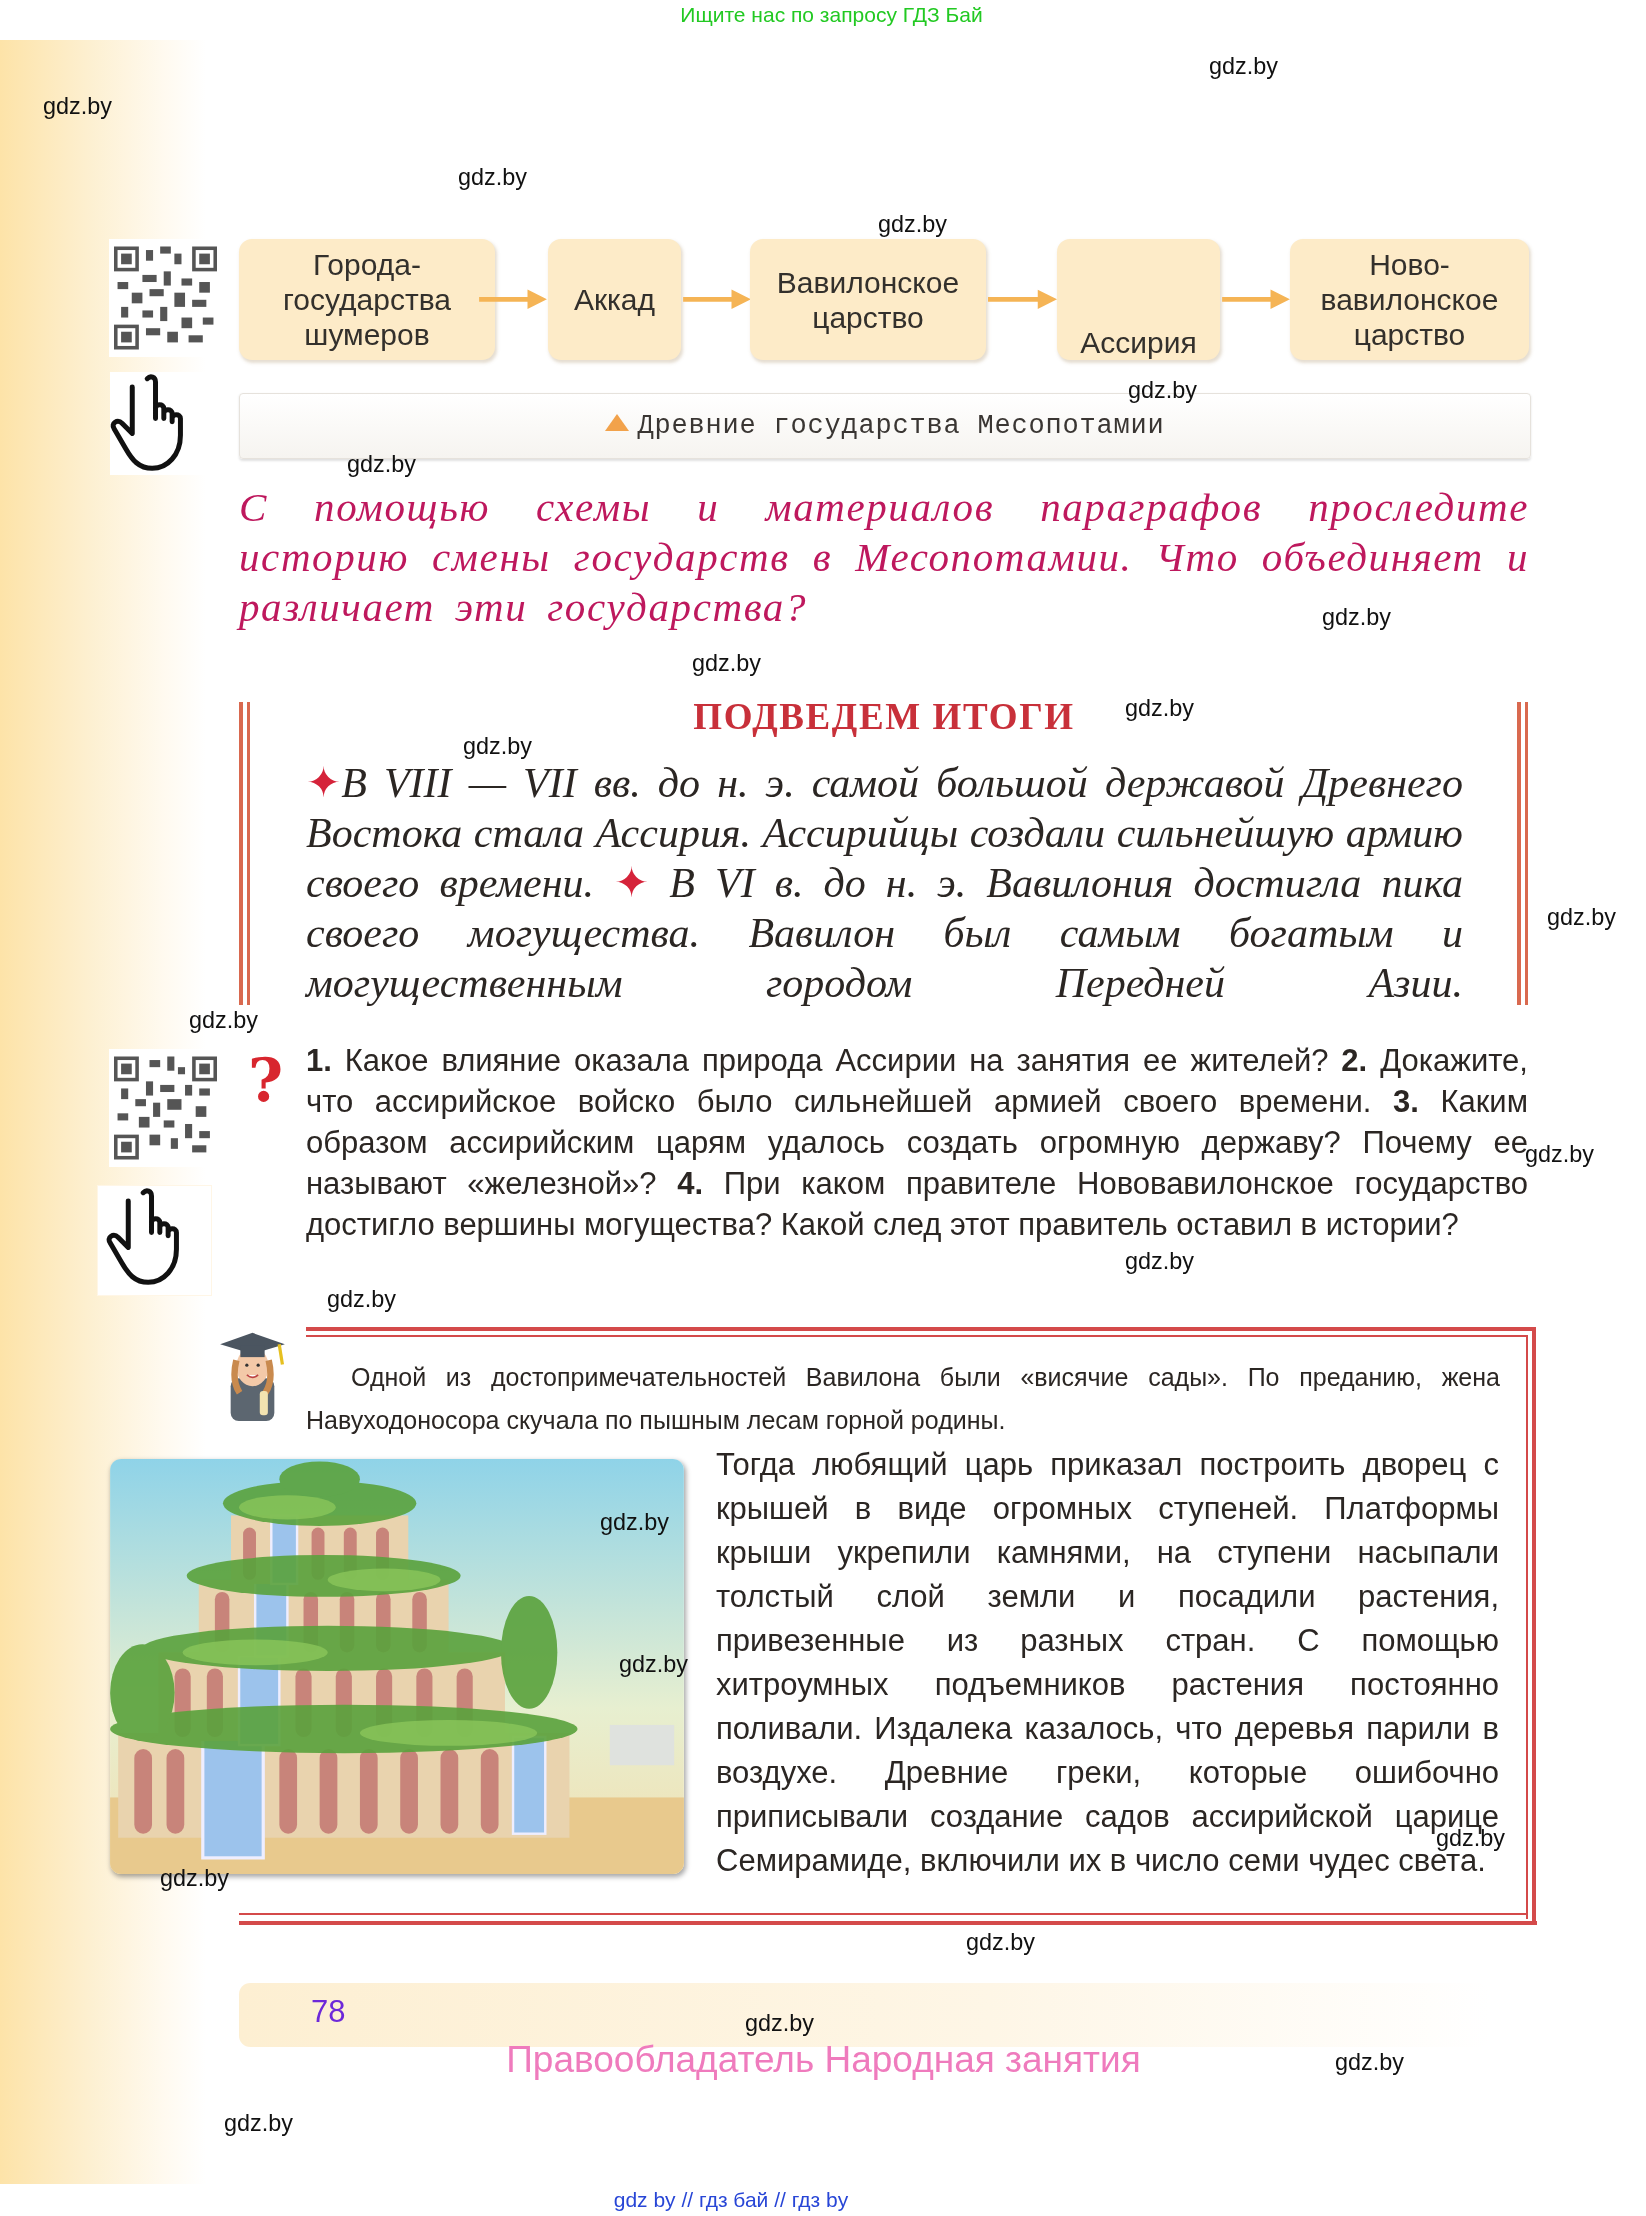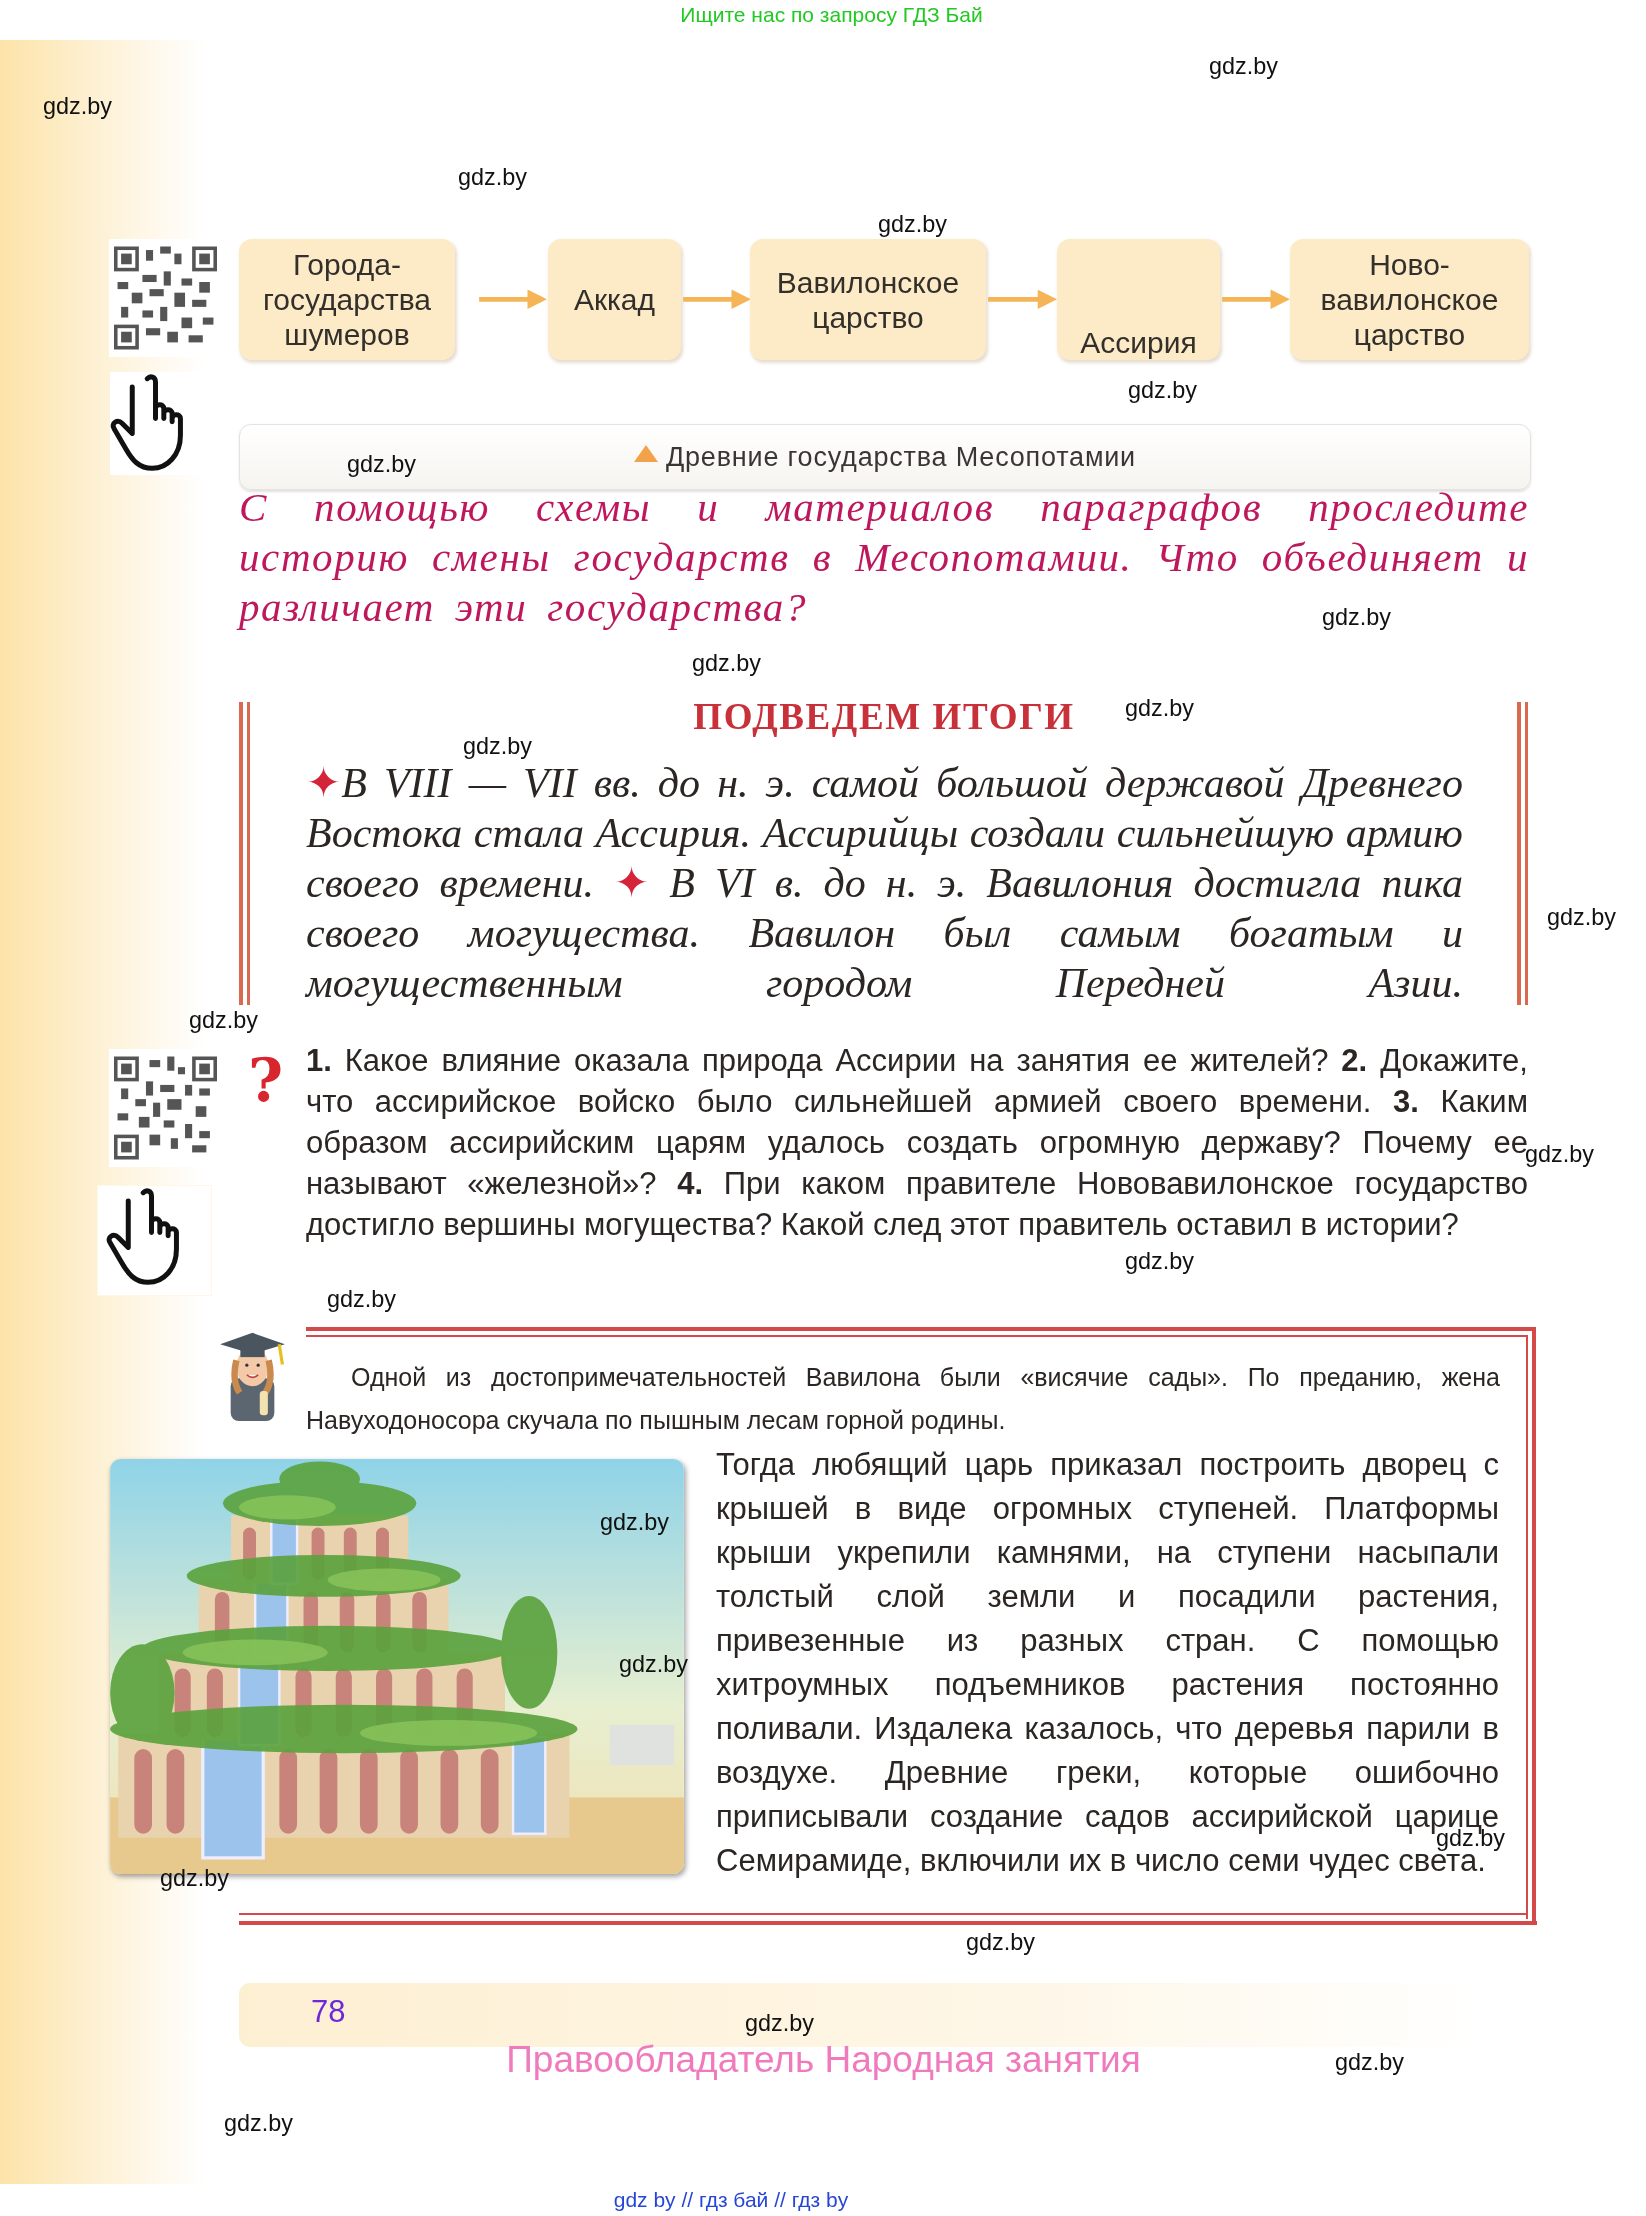--- a/index.html
+++ b/index.html
@@ -9,21 +9,21 @@
   .top-banner{top:3.2px;left:0;width:1647px;text-align:center;font-size:21px;color:#22c922;padding-left:8px;}
   .wm{font-size:23.4px;color:#111;font-family:"Liberation Sans",sans-serif;}
   
   .qr{background:#fff;padding:4.8px;}
   .qr svg{display:block;}
   .hand{background:#fff;}
   
   .flow-box{top:239px;height:121px;background:#fdebc8;border-radius:13px;box-shadow:1.6px 2.4px 3.2px rgba(150,120,70,0.25);display:flex;align-items:center;justify-content:center;text-align:center;font-size:30px;line-height:35px;color:#33302c;}
   .flow-box span{white-space:pre-line;}
   .arrow{top:288px;height:22.6px;}
-  .caption-box{left:239px;top:393px;width:1290px;height:64px;border:0.8px solid #e6e2dc;border-radius:12px;background:linear-gradient(#ffffff,#f6f4f0);box-shadow:0 1.6px 2.4px rgba(0,0,0,0.12);display:flex;align-items:center;justify-content:center;font-family:Liberation Sans, sans-serif;font-size:27px;color:#3a3633;letter-spacing:0.8px;margin-top:31px;}
+  .caption-box{left:239px;top:393px;width:1290px;height:64px;border:0.8px solid #e6e2dc;border-radius:4px;background:linear-gradient(#ffffff,#f6f4f0);box-shadow:0 1.6px 2.4px rgba(0,0,0,0.12);display:flex;align-items:center;justify-content:center;font-family:Liberation Mono, monospace;font-size:27px;color:#3a3633;letter-spacing:0.8px;}
   .caption-tri{width:0;height:0;border-left:12px solid transparent;border-right:12px solid transparent;border-bottom:17.7px solid #f2a24b;margin-right:8px;margin-top:-8px;}
   .task{left:239px;top:482px;width:1290px;font-family:"Liberation Serif",serif;font-style:italic;font-size:41px;line-height:50px;color:#be185d;text-align:justify;text-align-last:left;letter-spacing:1.6px;word-spacing:8px;}
   .summary-bar{top:702px;height:303px;}
   .summary-bar.l{left:239px;width:11.3px;border-left:4px solid #d9694f;border-right:3.2px solid #d9694f;box-sizing:border-box;}
   .summary-bar.r{left:1517px;width:11.3px;border-left:4px solid #d9694f;border-right:3.2px solid #d9694f;box-sizing:border-box;}
   .summary-title{left:239px;width:1290px;top:695px;text-align:center;font-family:"Liberation Serif",serif;font-weight:bold;font-size:37px;color:#c8303a;letter-spacing:1.6px;}
   .summary-text{left:306px;top:758px;width:1157px;font-family:"Liberation Serif",serif;font-style:italic;font-size:42px;line-height:50px;color:#2b2623;text-align:justify;text-align-last:justify;}
   .star{color:#d5233a;font-style:normal;}
   .qmark{left:248px;top:1045px;font-family:"DejaVu Serif",serif;font-weight:bold;font-size:60px;color:#d8262e;}
   .questions{left:306px;top:1040px;width:1222px;font-size:31px;line-height:41px;color:#2b2623;text-align:justify;text-align-last:left;}
@@ -89,21 +89,21 @@
         <rect x="21" y="25" width="4" height="2"></rect>
     </g>
   </svg>
 </div>
 <div class="abs hand" style="left:110px;top:372px;width:101px;height:103px;">
   <svg width="101" height="103" viewBox="0 0 60 62">
     <path d="M22 4 c2-2 5-1 5 2 v22 M27 22 c0-3 5-3 5 0 v6 M32 25 c0-3 5-3 5 0 v5 M37 28 c0-3 5-3 5 0 v10 c0 12 -8 20 -17 20 c-8 0 -12 -5 -16 -12 l-7 -12 c-2-3 2-6 5-3 l6 6 v-28" fill="#fff" stroke="#111" stroke-width="3" stroke-linecap="round" stroke-linejoin="round"></path>
   </svg>
 </div>
 
-<div class="abs flow-box" style="left:239px;width:216px;">
+<div class="abs flow-box" style="left:239px;width:256px;">
     <span>Города-
 государства
 шумеров</span>
   </div>
 <svg class="abs arrow" style="left:479px;" width="68" height="22.6" viewBox="0 0 84 28">
     <line x1="0" y1="14" x2="62" y2="14" stroke="#f5b455" stroke-width="6"></line>
     <polygon points="60,2 84,14 60,26" fill="#f5b455"></polygon>
   </svg>
 <div class="abs flow-box" style="left:548px;width:133px;">
     <span>Аккад</span>

